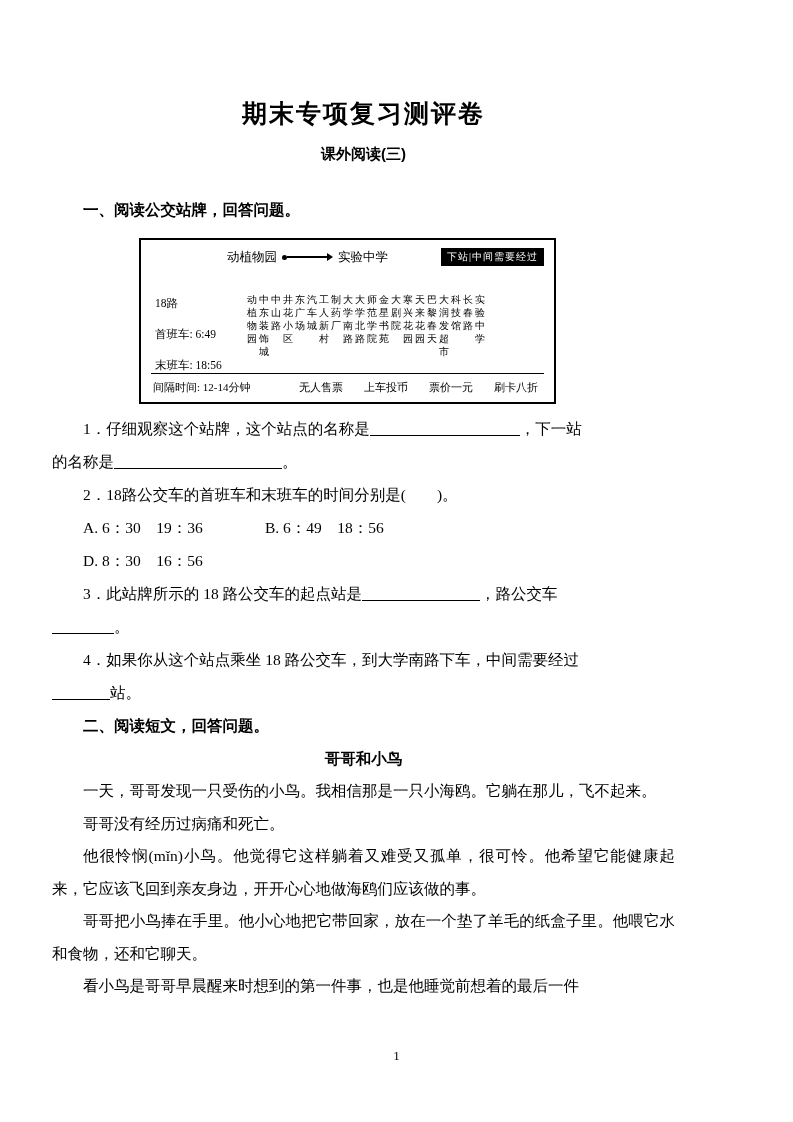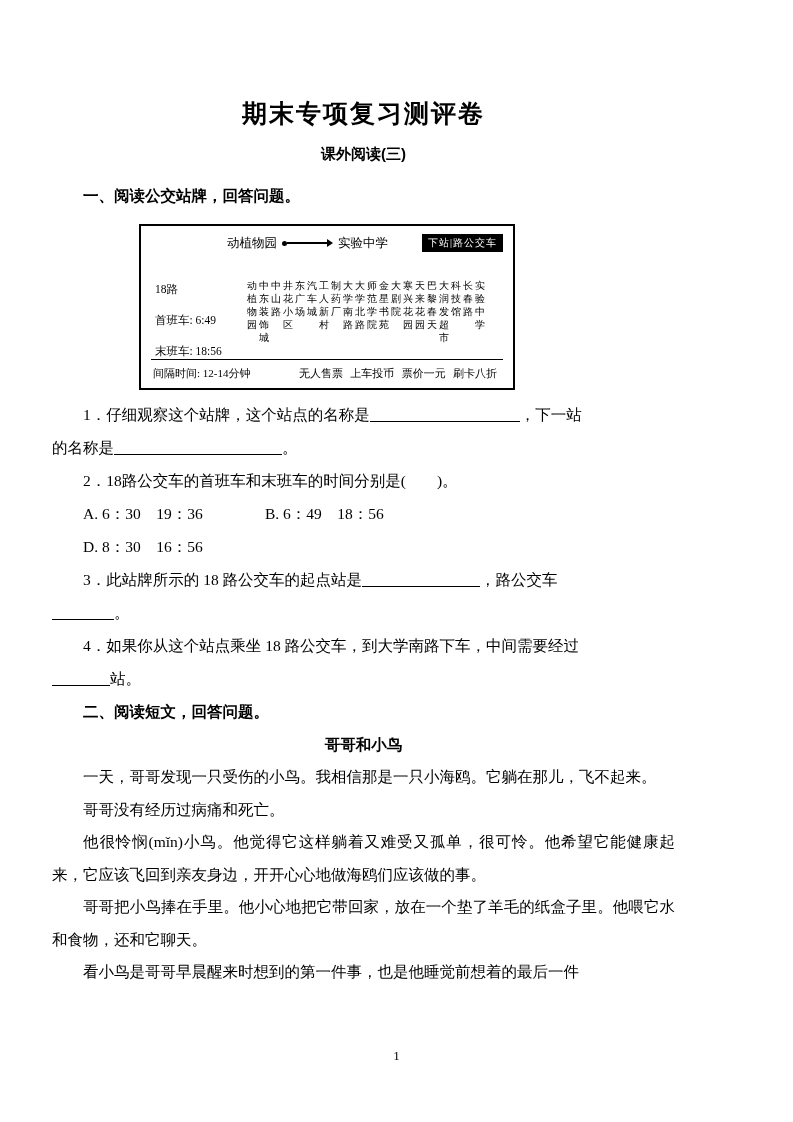--- a/index.html
+++ b/index.html
@@ -33,25 +33,25 @@
     margin-top: 13px;
     line-height: 22px;
   }
   .sec-heading {
     font-family: "Liberation Sans", "DejaVu Sans", sans-serif;
     font-weight: bold;
     font-size: 15.5px;
     line-height: 33px;
     padding-left: 31px;
   }
-  .mt { margin-top: 14px; }
+  .mt { margin-top: 28px; }
 
   
   .bus-sign {
-    width: 376px;
+    width: 417px;
     margin: 12px 0 8px 87px;
     border: 2px solid #000;
     padding: 6px 10px 7px 10px;
     font-size: 11px;
     background: #fff;
   }
   .sign-header { display: flex; align-items: center; height: 22px; }
   .terminus { font-size: 12.5px; }
   .sign-header .lead-space { width: 76px; }
   .arrow-line { display: inline-flex; align-items: center; margin: 0 5px; }
@@ -161,21 +161,21 @@
   <div class="bus-sign">
     <div class="sign-header">
       <span class="lead-space"></span>
       <span class="terminus">动植物园</span>
       <span class="arrow-line">
         <span class="arrow-dot"></span>
         <span class="arrow-shaft"></span>
         <span class="arrow-head"></span>
       </span>
       <span class="terminus">实验中学</span>
-      <span class="next-stop">下站|路公交车</span>
+      <span class="next-stop">下站|中间需要经过</span>
     </div>
     <div class="sign-body">
       <div class="sign-left">
         <div>18路</div>
         <div>首班车: 6:49</div>
         <div>末班车: 18:56</div>
       </div>
       <div class="station-grid">
           <div class="station-col">
             <div class="station-char">动</div>

